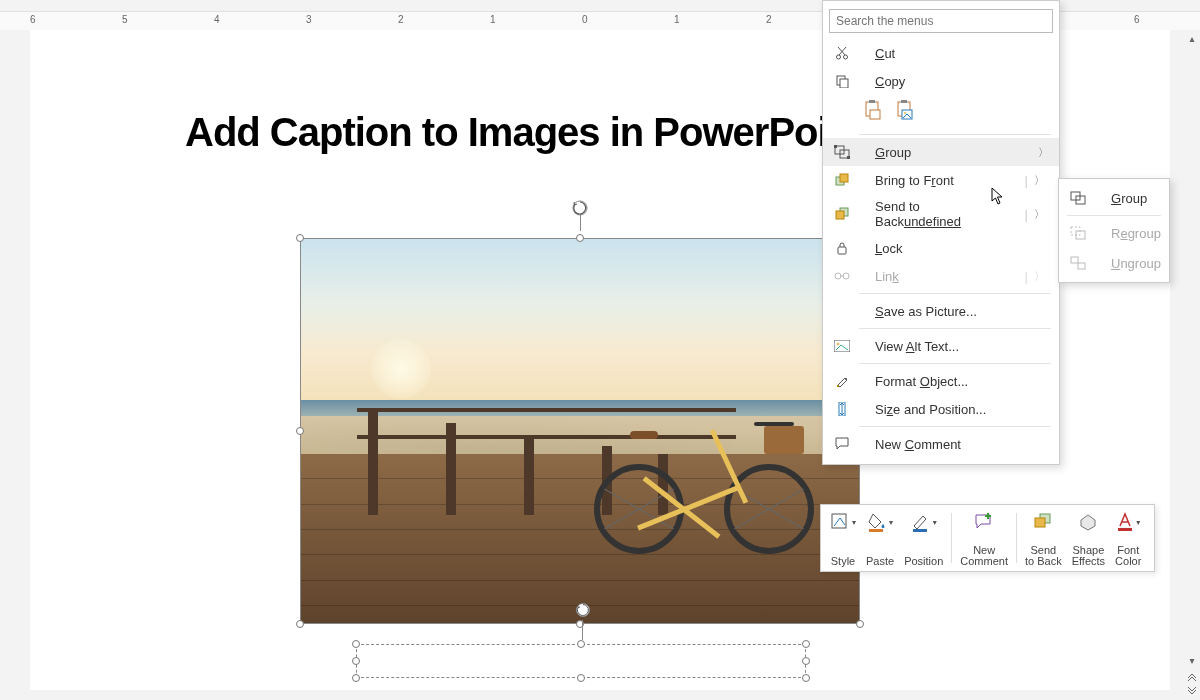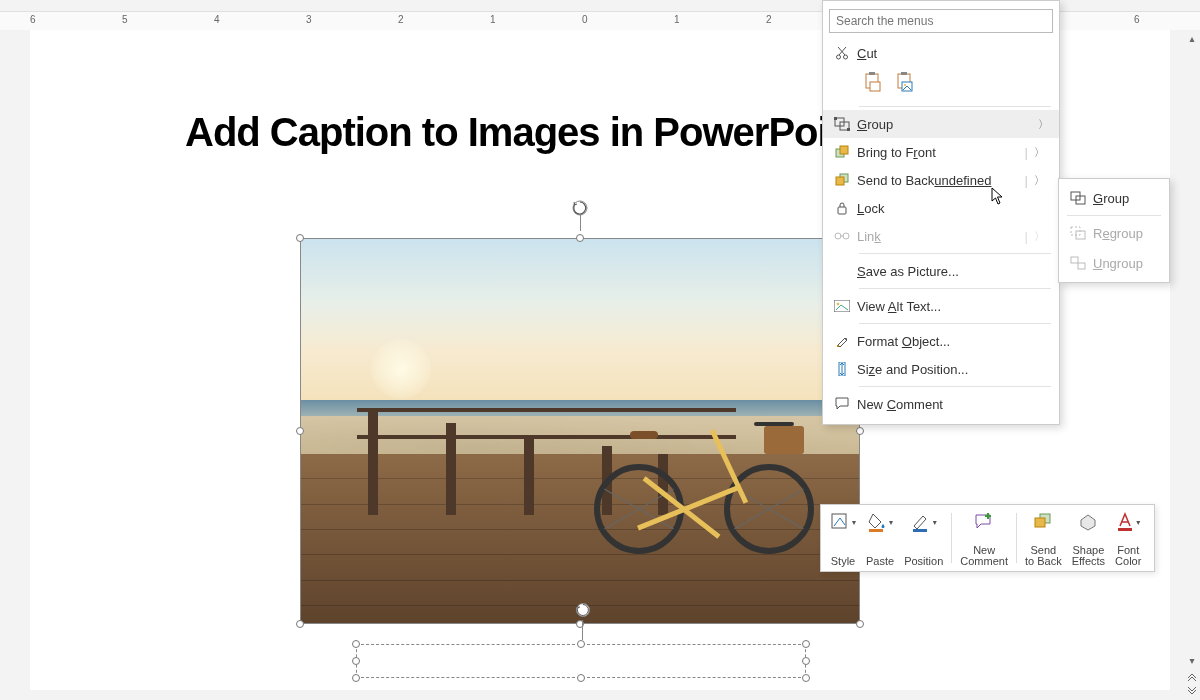--- a/index.html
+++ b/index.html
@@ -56,21 +56,21 @@
 
 .caption-box { position:absolute; top:644px; left:356px; width:450px; height:34px; border:1px dashed #888; background:#fff; display:flex; align-items:center; justify-content:center; font-size:18px; color:#333; }
 
 .caption-rotate { position:absolute; top:602px; left:575px; width:16px; height:16px; }
 .caption-rot-line { position:absolute; top:620px; left:582px; width:1px; height:20px; background:#888; }
 
 
 .context-menu { position:absolute; top:0px; right:140px; width:238px; background:#fff; border:1px solid #ccc; box-shadow:3px 3px 8px rgba(0,0,0,0.15); padding:4px 0 6px 0; font-size:13px; }
 .search-wrap{padding:4px 6px 6px 6px;}
 .search-input { width:100%; border:1px solid #bbb; padding:4px 6px; font-size:12px; color:#888; outline:none; }
-.menu-item { display:flex; align-items:center; padding:5px 10px 5px 10px; gap:6px; position:relative; color:#333; cursor:default; }
+.menu-item { display:flex; align-items:center; padding:5px 10px 5px 10px; gap:24px; position:relative; color:#333; cursor:default; }
 .menu-item.hover { background:#eee; }
 .menu-item.disabled { color:#aaa; }
 .menu-icon { width:18px; height:18px; display:flex; align-items:center; justify-content:center; color:#555; flex-shrink:0; }
 .menu-label u { text-decoration: underline; }
 .menu-arrow { margin-left:auto; color:#666; font-size:11px; }
 .menu-pipe { margin-left:auto; color:#ccc; padding-right:4px; display:flex; gap:6px; align-items:center; }
 .menu-sep { height:1px; background:#e3e3e3; margin:3px 8px 3px 36px; }
 .menu-heading { font-weight:600; padding:6px 10px 4px 38px; font-size:13px; }
 .paste-opts { display:flex; gap:8px; padding:2px 10px 8px 38px; }
 .paste-btn { width:24px; height:26px; border:1px solid transparent; display:flex;align-items:center;justify-content:center; }
@@ -191,20 +191,30 @@
         <svg width="14" height="14" viewBox="0 0 14 14">
           <circle cx="3.5" cy="11" r="2" fill="none" stroke="#555"></circle>
           <circle cx="10.5" cy="11" r="2" fill="none" stroke="#555"></circle>
           <line x1="4" y1="9" x2="11" y2="1" stroke="#555"></line>
           <line x1="10" y1="9" x2="3" y2="1" stroke="#555"></line>
         </svg>
       </span>
     <span class="menu-label"><u>C</u>ut</span>
 
   </div>
+  <div class="menu-item">
+    <span class="menu-icon">
+        <svg width="14" height="14" viewBox="0 0 14 14">
+          <rect x="2" y="2" width="8" height="9" fill="none" stroke="#555"></rect>
+          <rect x="5" y="5" width="8" height="9" fill="#fff" stroke="#555"></rect>
+        </svg>
+      </span>
+    <span class="menu-label"><u>C</u>opy</span>
+
+  </div>
   <div class="paste-opts">
     <div class="paste-btn">
         <svg width="18" height="20" viewBox="0 0 18 20">
           <rect x="2" y="2" width="12" height="14" fill="none" stroke="#c07c3a"></rect>
           <rect x="5" y="0" width="6" height="3" fill="#888"></rect>
           <rect x="6" y="10" width="10" height="9" fill="#fff" stroke="#c07c3a"></rect>
         </svg>
       </div>
     <div class="paste-btn">
         <svg width="18" height="20" viewBox="0 0 18 20">

